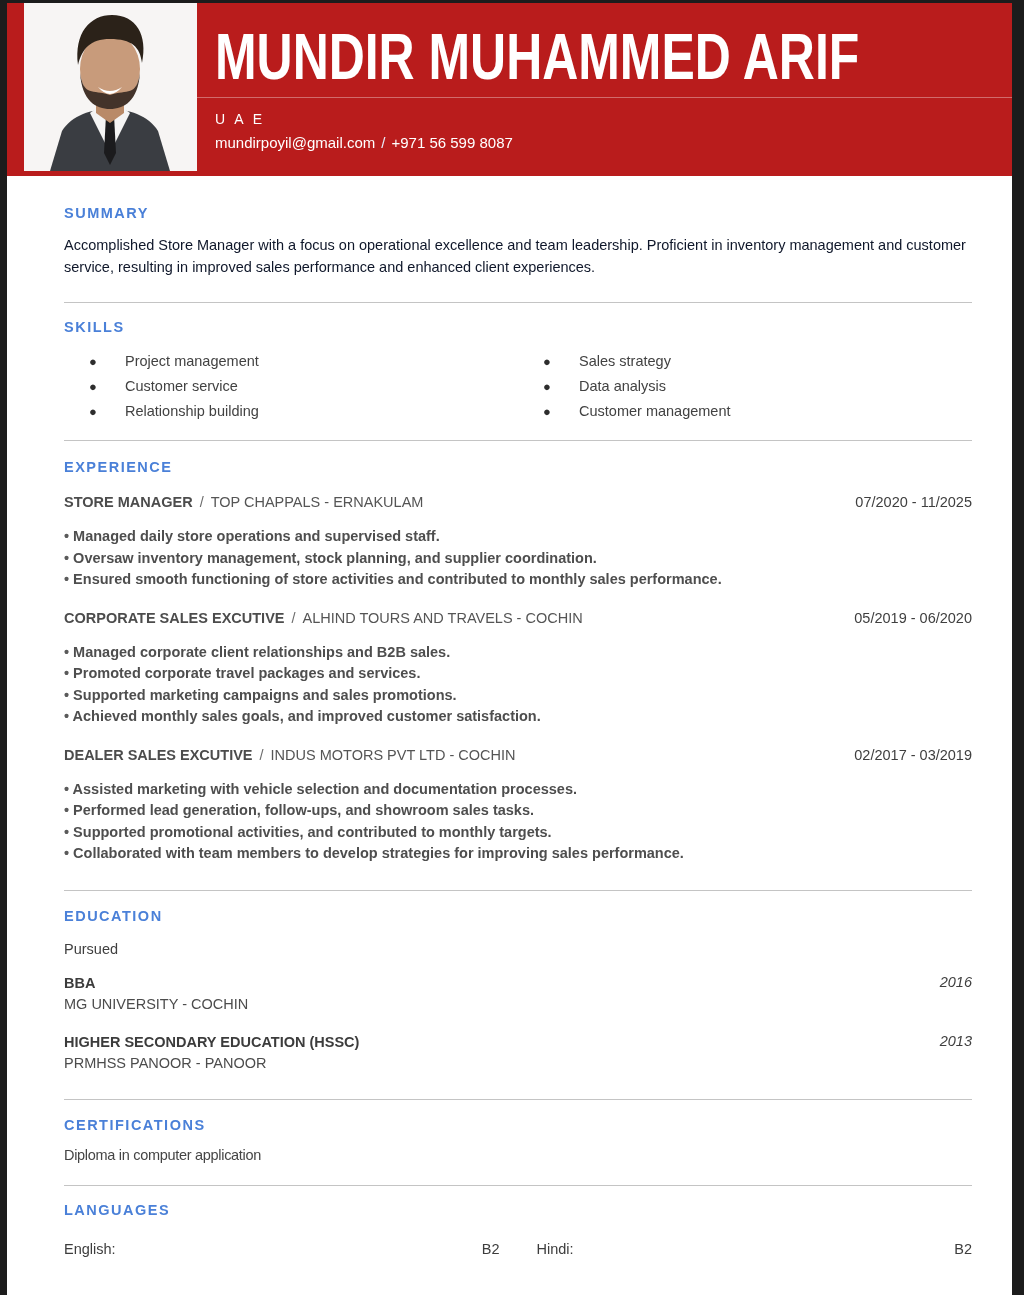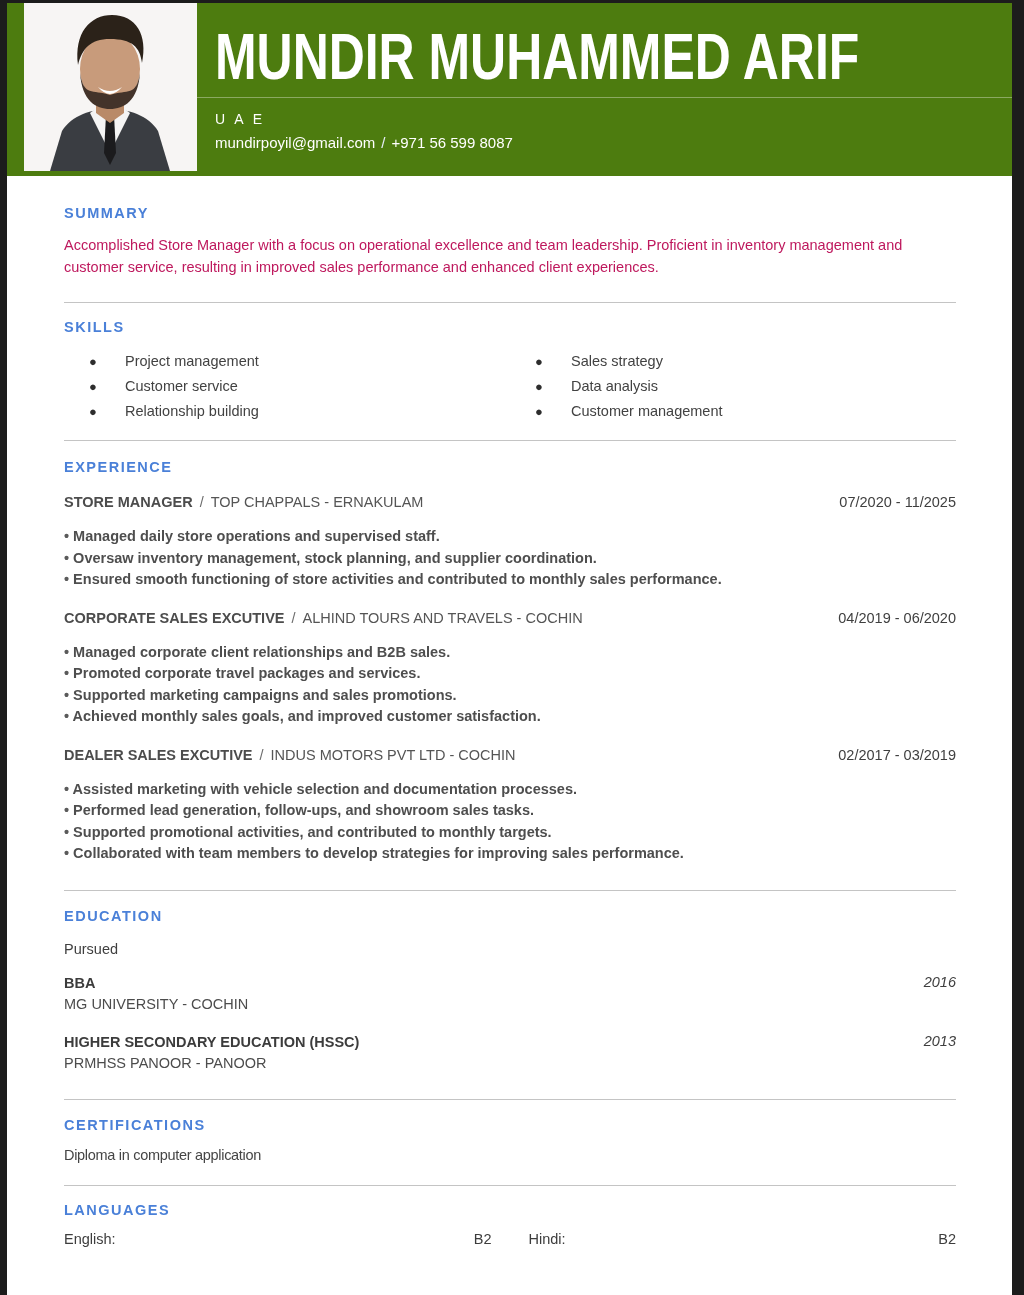--- a/index.html
+++ b/index.html
@@ -9,21 +9,21 @@
     font-family:"Liberation Sans","DejaVu Sans",sans-serif;
     -webkit-font-smoothing:antialiased;
     overflow:hidden;
   }
   .page{
     position:absolute;left:7px;top:3px;width:1005px;height:1292px;
     background:#ffffff;
   }
   
   .header{
-    position:relative;height:173px;background:#4d7c0f;
+    position:relative;height:173px;background:#b91c1c;
   }
   .header-rule{
     position:absolute;left:190px;right:0;top:94px;
     border-top:1px solid rgba(255,255,255,0.35);
   }
   .photo{
     position:absolute;left:17px;top:0;width:173px;height:168px;
     background:#f7f5f4;overflow:hidden;
   }
   .header-text{
@@ -35,29 +35,29 @@
     white-space:nowrap;letter-spacing:0px;
   }
   .location{
     font-size:14px;letter-spacing:3px;margin-top:22px;
   }
   .contact{
     font-size:15px;margin-top:7px;
   }
   .contact .sep{padding:0 6px;color:#e8eefb;}
   
-  .content{padding:0 56px 0 57px;color:#3f3f3f;}
+  .content{padding:0 40px 0 57px;color:#3f3f3f;}
   .section-title{
     color:#4a80d8;font-size:14.5px;font-weight:bold;letter-spacing:1.5px;
   }
   .divider{border:none;border-top:1px solid #c4c4c4;margin:0;}
   
   .summary-title{margin-top:29px;}
   .summary-text{
-    font-size:14.5px;line-height:22px;margin-top:13px;color:#be185d;
+    font-size:14.5px;line-height:22px;margin-top:13px;color:#0f172a;
   }
   .hr-1{margin-top:24px;}
   
   .skills-title{margin-top:16px;}
   .skills-grid{display:flex;margin-top:14px;}
   .skills-col{width:50%;}
   .skill-item{
     display:flex;align-items:baseline;font-size:14.5px;line-height:25px;color:#424242;
   }
   .skill-item .dot{
@@ -86,21 +86,21 @@
   .edu-institution{color:#4c4c4c;}
   .edu-year{font-size:14.5px;color:#3f3f3f;white-space:nowrap;padding-top:1px;}
   .edu-year.italic{font-style:italic;}
   .hr-4{margin-top:24px;}
   
   .certifications-title{margin-top:17px;}
   .cert-item{font-size:14.5px;color:#454545;margin-top:14px;letter-spacing:-0.3px;}
   .hr-5{margin-top:22px;}
   
   .languages-title{margin-top:16px;}
-  .lang-grid{display:flex;gap:37px;margin-top:13px;}
+  .lang-grid{display:flex;gap:37px;margin-top:23px;}
   .lang-col{flex:1;}
   .lang-head{display:flex;justify-content:space-between;font-size:14.5px;color:#3d3d3d;}
 </style>
 </head>
 <body>
 
 <div class="page">
 
   <div class="header">
     <div class="header-rule"></div>
@@ -183,21 +183,21 @@
       <div class="job-bullets">
         <div class="job-bullet">Managed daily store operations and supervised staff.</div>
         <div class="job-bullet">Oversaw inventory management, stock planning, and supplier coordination.</div>
         <div class="job-bullet">Ensured smooth functioning of store activities and contributed to monthly sales performance.</div>
       </div>
     </div>
 
     <div class="job">
       <div class="job-head">
         <div><span class="job-title">CORPORATE SALES EXCUTIVE</span><span class="job-sep">/</span><span class="job-company">ALHIND TOURS AND TRAVELS - COCHIN</span></div>
-        <div class="job-dates">04/2019 - 06/2020</div>
+        <div class="job-dates">05/2019 - 06/2020</div>
       </div>
       <div class="job-bullets">
         <div class="job-bullet">Managed corporate client relationships and B2B sales.</div>
         <div class="job-bullet">Promoted corporate travel packages and services.</div>
         <div class="job-bullet">Supported marketing campaigns and sales promotions.</div>
         <div class="job-bullet">Achieved monthly sales goals, and improved customer satisfaction.</div>
       </div>
     </div>
 
     <div class="job">

